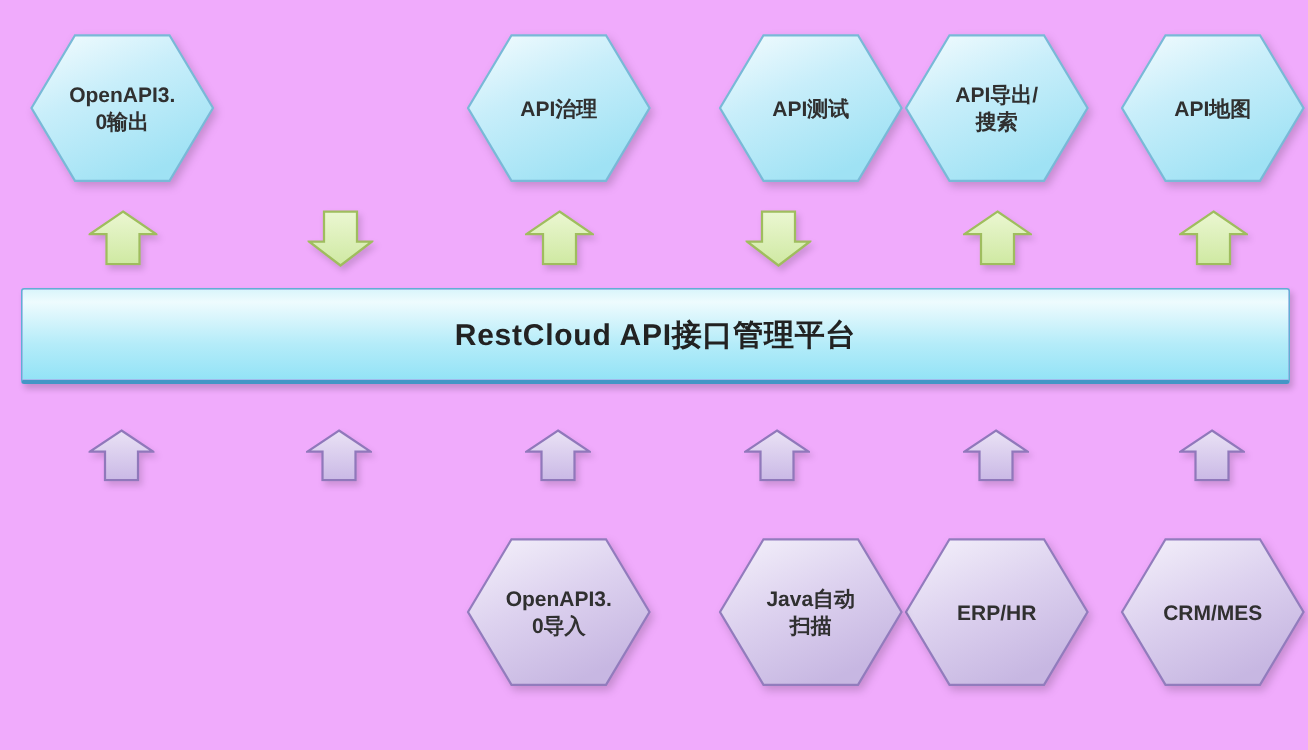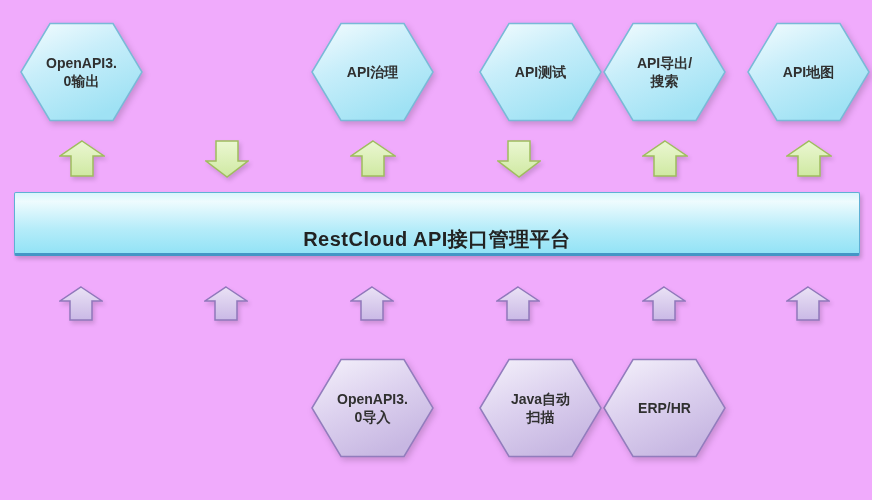--- a/index.html
+++ b/index.html
@@ -14,21 +14,21 @@
     position:absolute;inset:0;display:flex;align-items:center;justify-content:center;
     text-align:center;font-size:14px;font-weight:600;color:#303030;
     white-space:pre-line;line-height:1.3;padding:0 16px;box-sizing:border-box;
   }
   .arrow{position:absolute;}
   .arrow svg{display:block;filter:drop-shadow(2px 3px 2px rgba(0,0,0,0.15));}
   .banner{
     position:absolute;left:14px;top:192px;width:844px;height:60px;
     background:linear-gradient(180deg,#d9f5fb 0%,#eefbfe 14%,#b5ecf9 60%,#93e3f6 100%);
     border:1px solid #5fb0d4;border-bottom:3px solid #4496c6;border-radius:2px;
-    display:flex;align-items:flex-end;justify-content:center;
+    display:flex;align-items:center;justify-content:center;
     box-shadow:2px 3px 4px rgba(0,0,0,0.18);
   }
   .banner-label{font-size:20px;font-weight:600;color:#222;letter-spacing:0.5px;}
   
   .c0{left:20px;} .c1{left:165px;} .c2{left:311px;} .c3{left:479px;} .c4{left:603px;} .c5{left:747px;}
   .row-top{top:22px;} .row-bottom{top:358px;}
   
   .g-row{top:140px;} .p-row{top:286px;}
   .au0{left:59px;} .au2{left:350px;} .au4{left:642px;} .au5{left:786px;}
   .ad1{left:205px;} .ad3{left:497px;}
@@ -174,14 +174,20 @@
       </svg>
     <div class="hex-label">ERP/HR</div>
   </div>
   <div class="hex row-bottom c3">
     <svg viewBox="0 0 123 100">
         <polygon points="1,50 30,1.5 93,1.5 122,50 93,98.5 30,98.5" fill="url(#gradBottomHex)" stroke="#927cbd" stroke-width="1.5"></polygon>
       </svg>
     <div class="hex-label">Java自动
 扫描</div>
   </div>
+  <div class="hex row-bottom c5">
+    <svg viewBox="0 0 123 100">
+        <polygon points="1,50 30,1.5 93,1.5 122,50 93,98.5 30,98.5" fill="url(#gradBottomHex)" stroke="#927cbd" stroke-width="1.5"></polygon>
+      </svg>
+    <div class="hex-label">CRM/MES</div>
+  </div>
 
 </div>
 
 </body></html>

